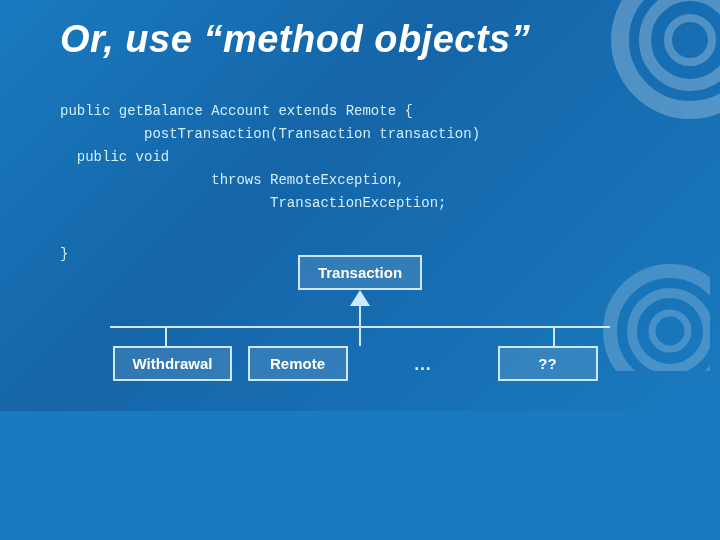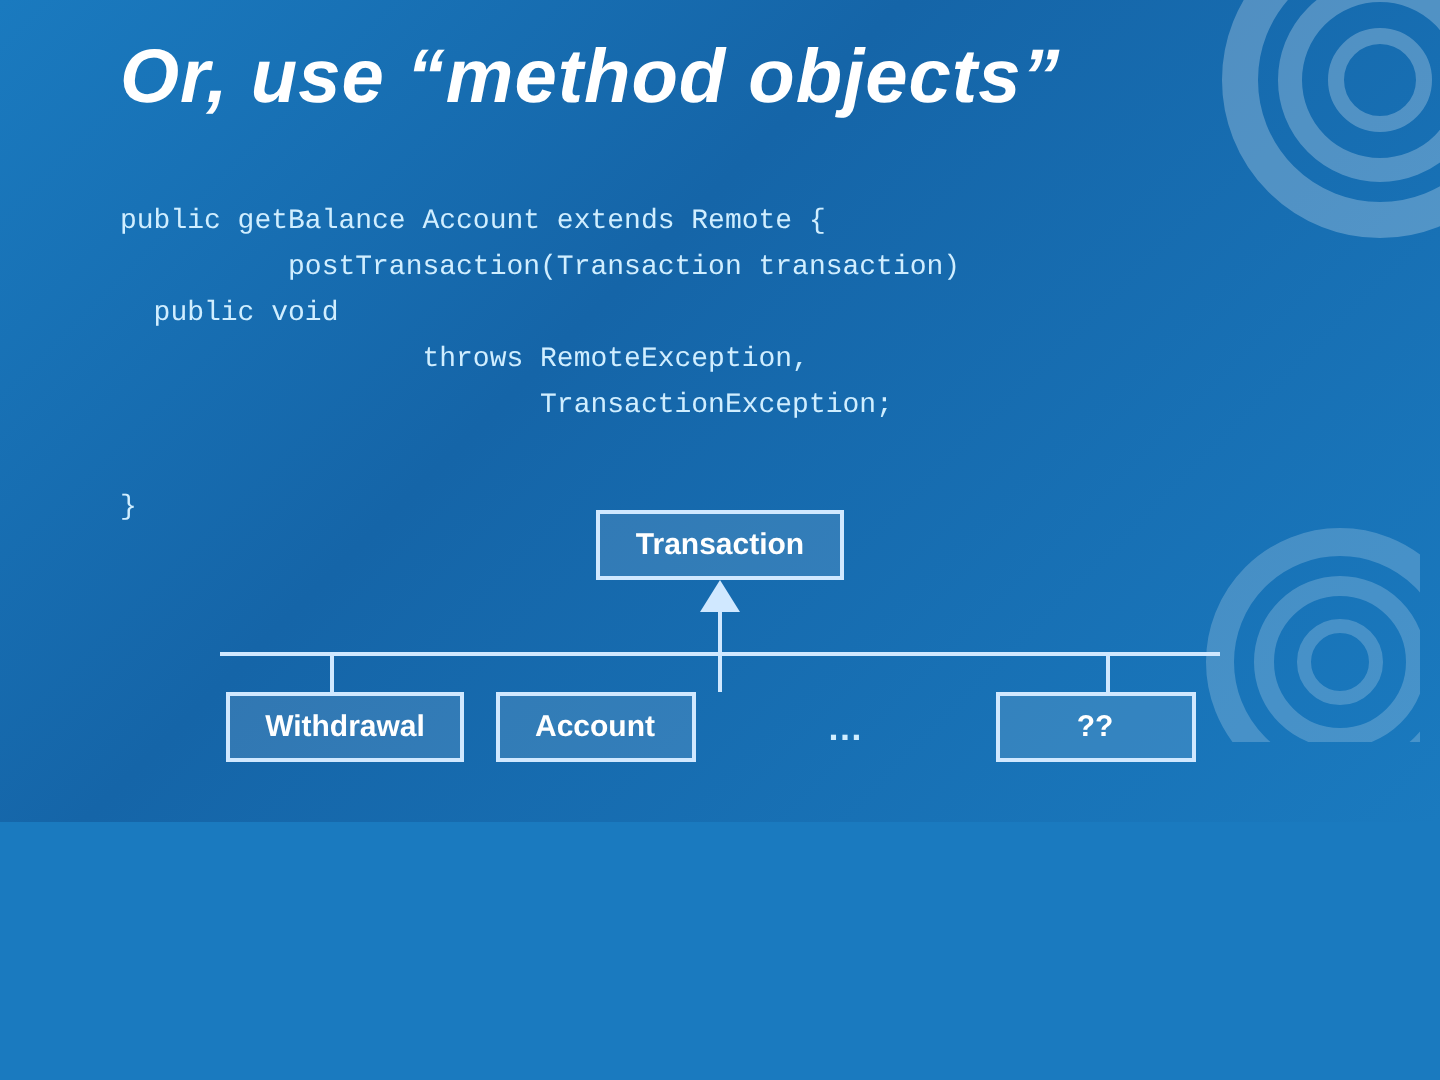--- a/index.html
+++ b/index.html
@@ -229,21 +229,21 @@
       <div class="uml-h-line-down-right"></div>
     </div>
 
     <div class="uml-bottom-row">
 
       <div class="uml-bottom-item">
         <div class="uml-box">Withdrawal</div>
       </div>
 
       <div class="uml-bottom-item">
-        <div class="uml-box">Account</div>
+        <div class="uml-box">Remote</div>
       </div>
 
       <div class="uml-bottom-item">
         <div class="uml-ellipsis">…</div>
       </div>
 
       <div class="uml-bottom-item">
         <div class="uml-box">??</div>
       </div>
 

